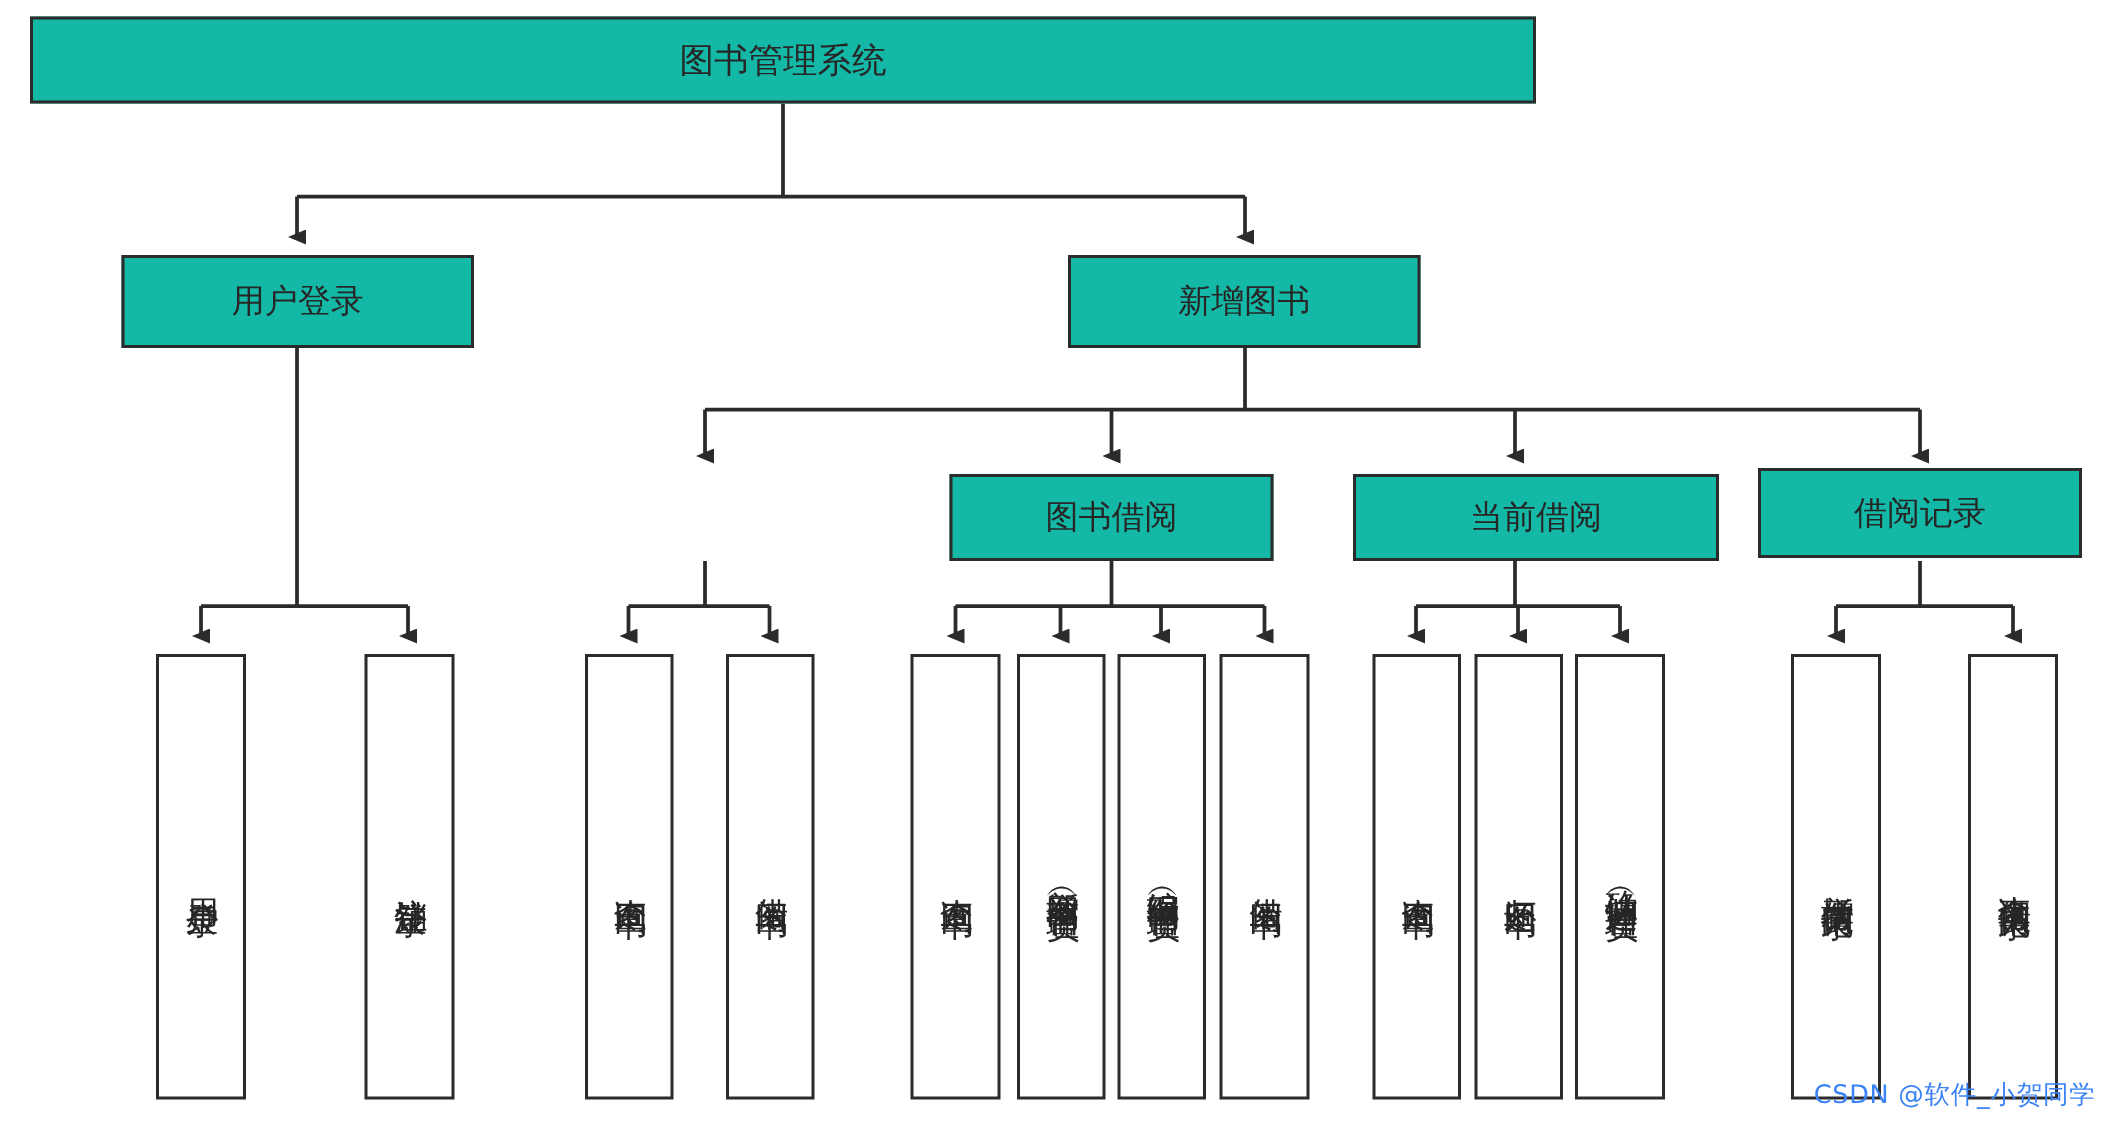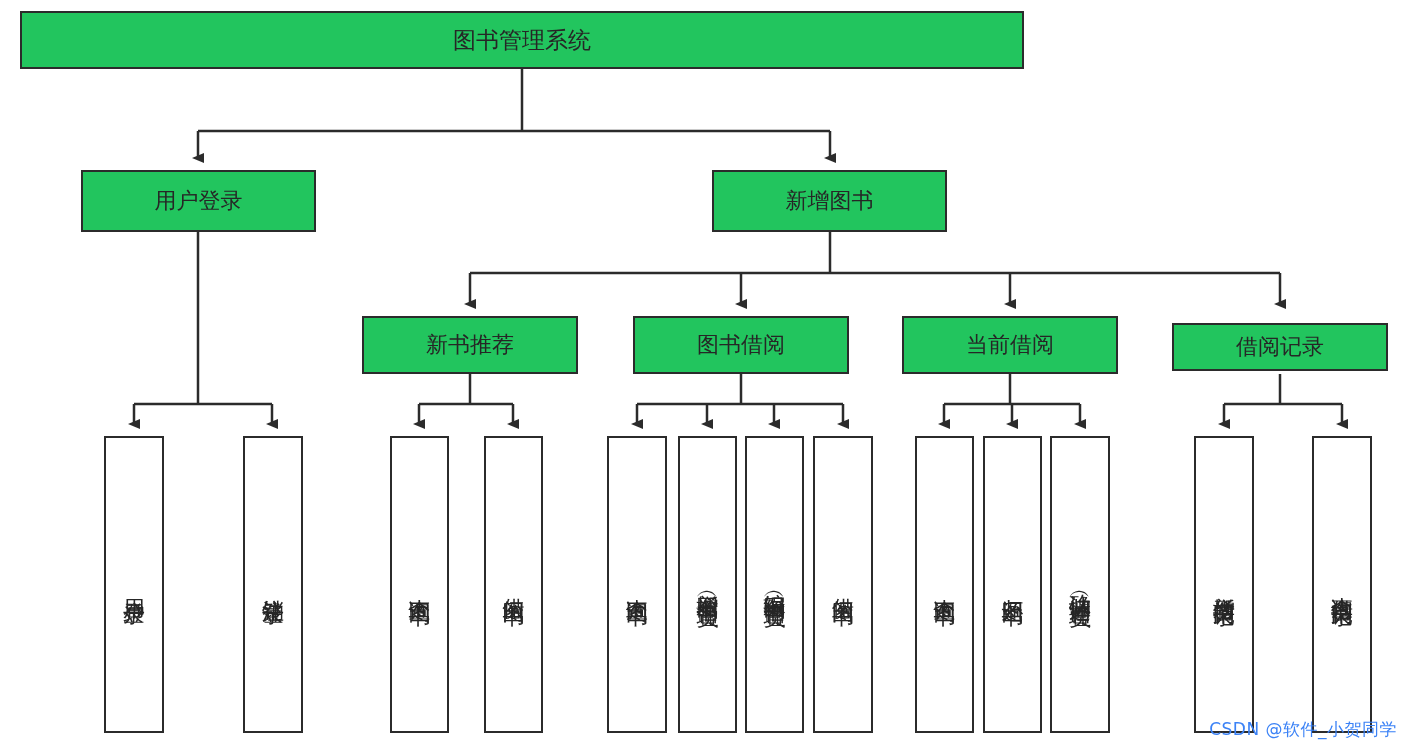--- a/index.html
+++ b/index.html
@@ -9,21 +9,21 @@
     font-family:"DejaVu Sans","Liberation Sans",sans-serif;
     overflow:hidden;
     position:relative;
   }
   #diagram{position:absolute;left:0;top:0;width:1405px;height:747px;}
   #svg-links{position:absolute;left:0;top:0;width:1405px;height:747px;pointer-events:none;}
 
   .node{
     position:absolute;
     box-sizing:border-box;
-    background:#22c55e;
+    background:#14b8a6;
     border:2px solid #2b2b2b;
     display:flex;
     align-items:center;
     justify-content:center;
     color:#262626;
   }
   .node.root{ font-size:23px; }
   .node.lvl2{ font-size:22px; }
   .node.lvl3{ font-size:22px; }
 
@@ -116,30 +116,27 @@
     <span>图书管理系统</span>
   </div>
 
   <div class="node lvl2" style="left:81px;top:170px;width:235px;height:62px;">
     <span>用户登录</span>
   </div>
   <div class="node lvl2" style="left:712px;top:170px;width:235px;height:62px;">
     <span>新增图书</span>
   </div>
 
-  <div class="node lvl3" style="left:362px;top:316px;width:216px;height:58px;">
-    <span>新书推荐</span>
-  </div>
   <div class="node lvl3" style="left:633px;top:316px;width:216px;height:58px;">
     <span>图书借阅</span>
   </div>
-  <div class="node lvl3" style="left:902px;top:316px;width:216px;height:58px;">
+  <div class="node lvl3" style="left:902px;top:316px;width:244px;height:58px;">
     <span>当前借阅</span>
   </div>
-  <div class="node lvl3" style="left:1172px;top:323px;width:216px;height:48px;text-align:center;">
+  <div class="node lvl3" style="left:1172px;top:312px;width:216px;height:60px;text-align:center;">
     <span>借阅记录</span>
   </div>
 
   <div class="leaf" style="left:104px;top:436px;width:60px;height:297px;">
     <span class="vtext">用户登录</span>
   </div>
   <div class="leaf" style="left:243px;top:436px;width:60px;height:297px;">
     <span class="vtext">注销登录</span>
   </div>
 

